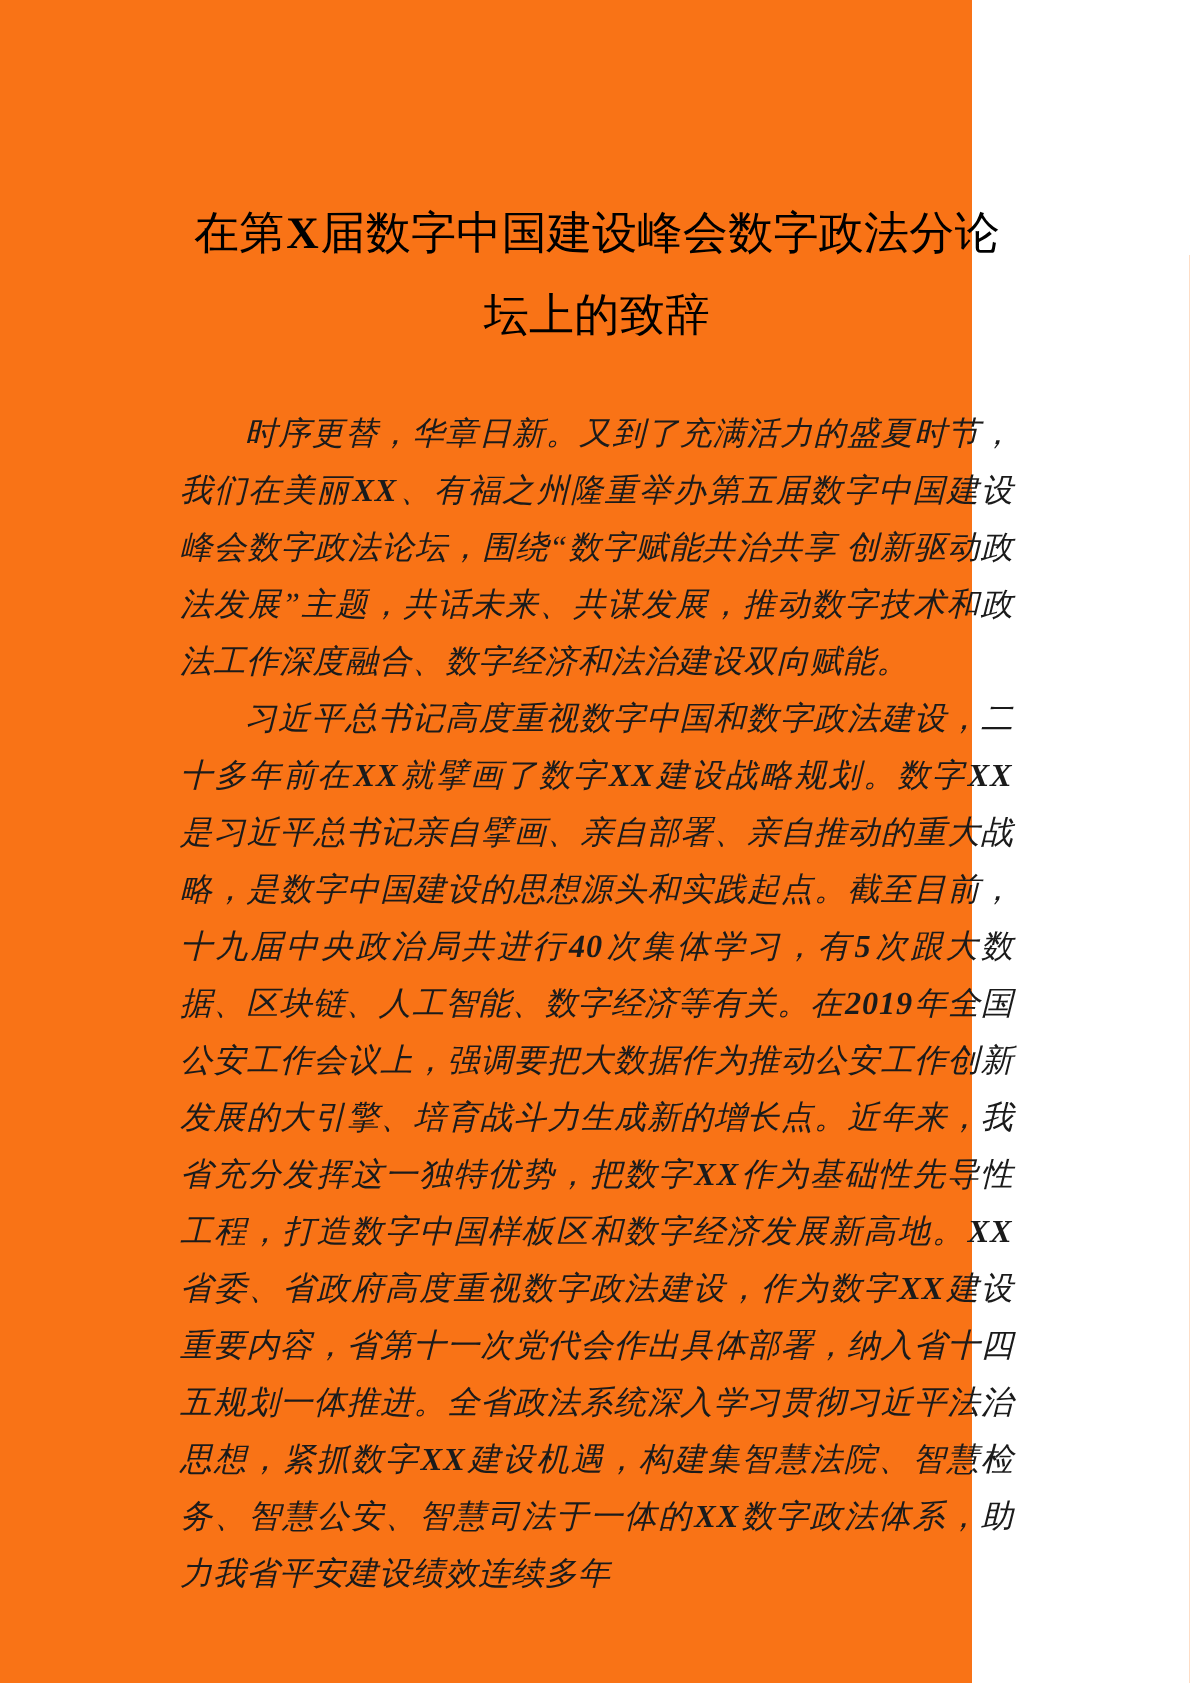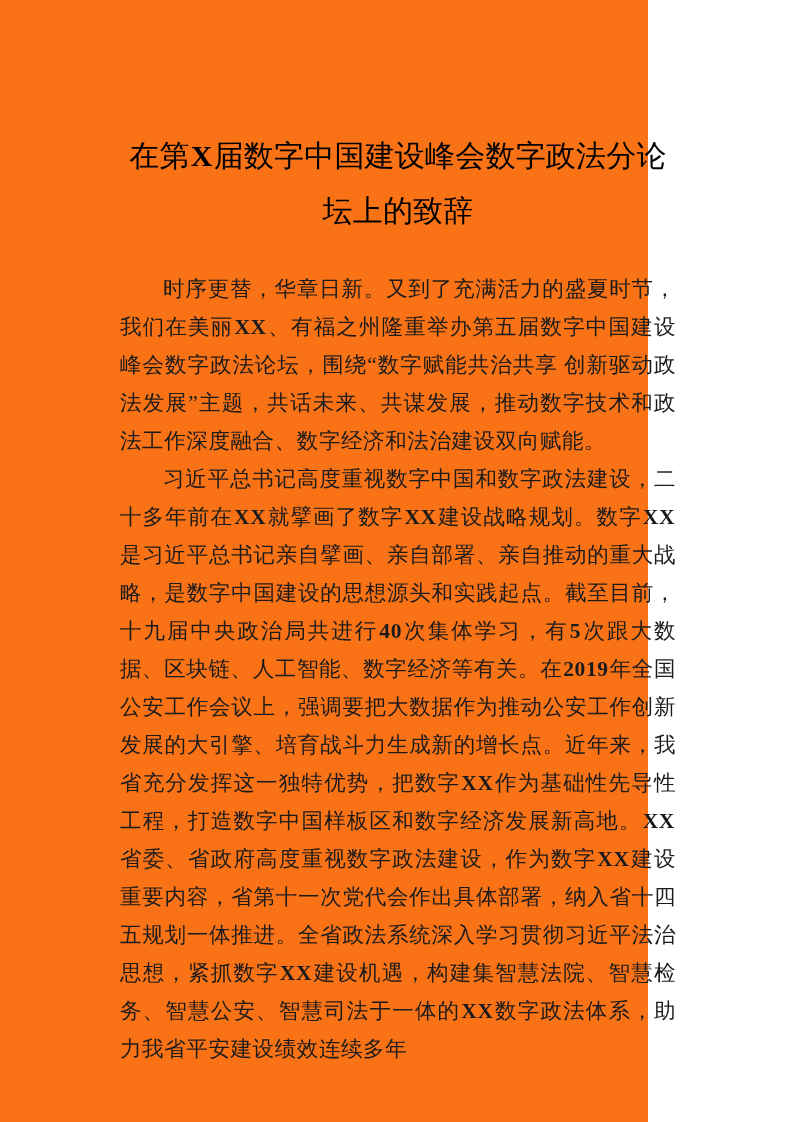--- a/index.html
+++ b/index.html
@@ -40,20 +40,21 @@
     font-weight: 400;
     text-align: center;
     letter-spacing: 0.2px;
     color: #000000;
     white-space: pre-wrap;
   }
 
   
   .body-block {
     margin-top: 32px;
+    font-style: italic;
   }
 
   p.para {
     margin: 0;
     font-family: "Liberation Serif", "DejaVu Serif", serif;
     font-size: 21.5px;
     line-height: 38px;
     text-align: justify;
     text-justify: inter-character;
     text-indent: 2em;

